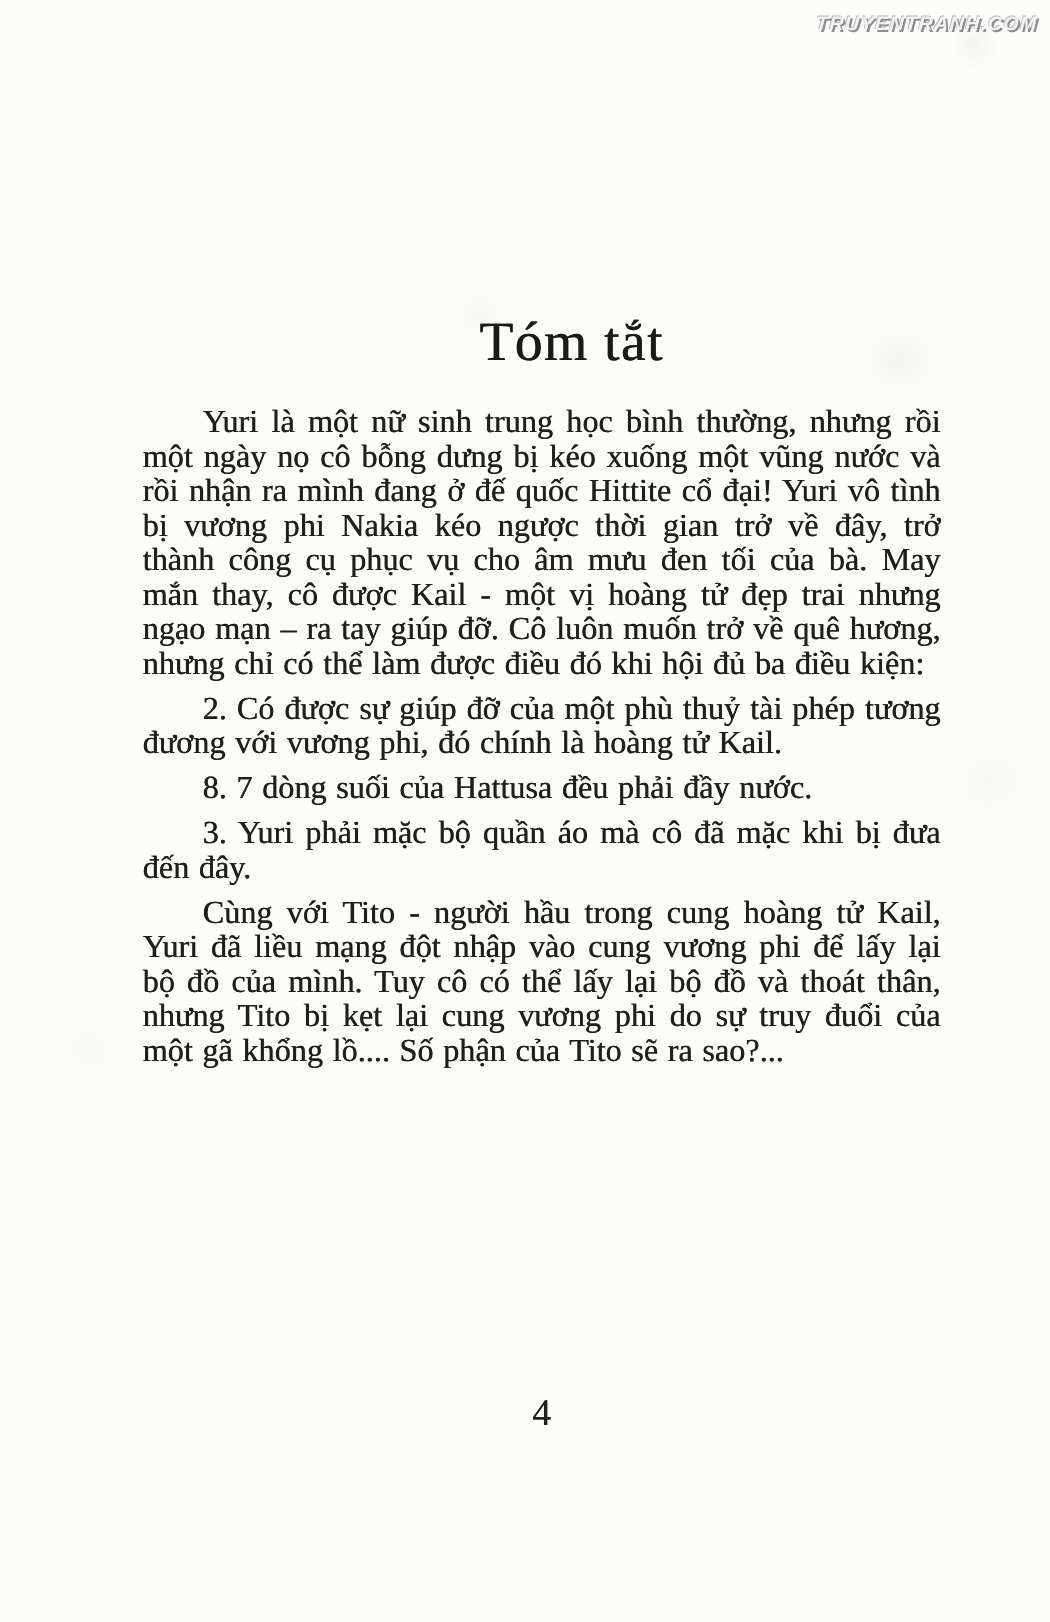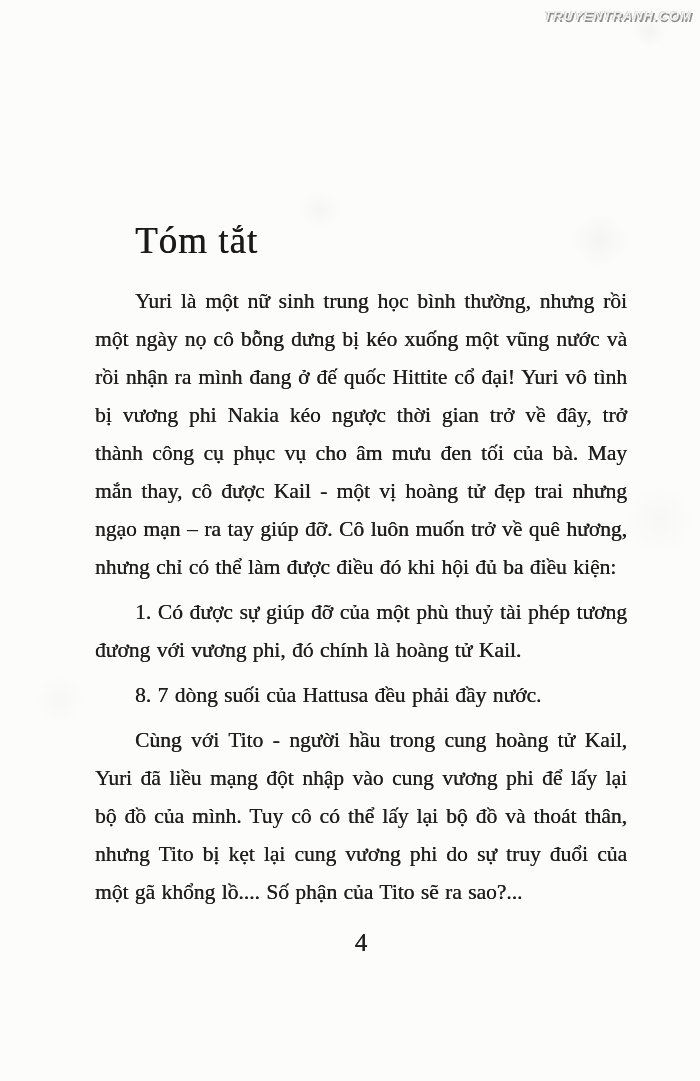--- a/index.html
+++ b/index.html
@@ -38,31 +38,32 @@
     text-shadow: 1.5px 1.5px 0 #8e8e8e, -0.5px -0.5px 0 #b5b5b5;
     transform: skewX(-4deg);
   }
   .content {
     position: absolute;
     left: 95px;
     top: 207px;
     width: 532px;
   }
   .title {
-    margin: 12px 0 20px 40px;
+    margin: 0 0 20px 40px;
     font-size: 37px;
     font-weight: normal;
     letter-spacing: 1px;
     color: #1b1a18;
     text-shadow: 0.4px 0 0 currentColor;
+    text-align: center;
   }
   .content p {
     margin: 7px 0 0 0;
     font-size: 21.5px;
-    line-height: 38px;
+    line-height: 23px;
     text-align: justify;
     text-indent: 40px;
     text-shadow: 0.3px 0 0 currentColor;
     word-spacing: 1px;
   }
   .page-number {
     position: absolute;
     left: 95px;
     top: 929px;
     width: 532px;
@@ -76,23 +77,24 @@
 
 <div class="page">
 
   <span class="watermark">TRUYENTRANH.COM</span>
 
   <div class="content">
     <h1 class="title">Tóm tắt</h1>
 
     <p>Yuri là một nữ sinh trung học bình thường, nhưng rồi một ngày nọ cô bỗng dưng bị kéo xuống một vũng nước và rồi nhận ra mình đang ở đế quốc Hittite cổ đại! Yuri vô tình bị vương phi Nakia kéo ngược thời gian trở về đây, trở thành công cụ phục vụ cho âm mưu đen tối của bà. May mắn thay, cô được Kail - một vị hoàng tử đẹp trai nhưng ngạo mạn – ra tay giúp đỡ. Cô luôn muốn trở về quê hương, nhưng chỉ có thể làm được điều đó khi hội đủ ba điều kiện:</p>
 
-    <p>1. Có được sự giúp đỡ của một phù thuỷ tài phép tương đương với vương phi, đó chính là hoàng tử Kail.</p>
+    <p>2. Có được sự giúp đỡ của một phù thuỷ tài phép tương đương với vương phi, đó chính là hoàng tử Kail.</p>
 
     <p>8. 7 dòng suối của Hattusa đều phải đầy nước.</p>
 
+    <p>3. Yuri phải mặc bộ quần áo mà cô đã mặc khi bị đưa đến đây.</p>
 
     <p>Cùng với Tito - người hầu trong cung hoàng tử Kail, Yuri đã liều mạng đột nhập vào cung vương phi để lấy lại bộ đồ của mình. Tuy cô có thể lấy lại bộ đồ và thoát thân, nhưng Tito bị kẹt lại cung vương phi do sự truy đuổi của một gã khổng lồ.... Số phận của Tito sẽ ra sao?...</p>
   </div>
 
   <div class="page-number">4</div>
 
 </div>
 
 </body></html>

